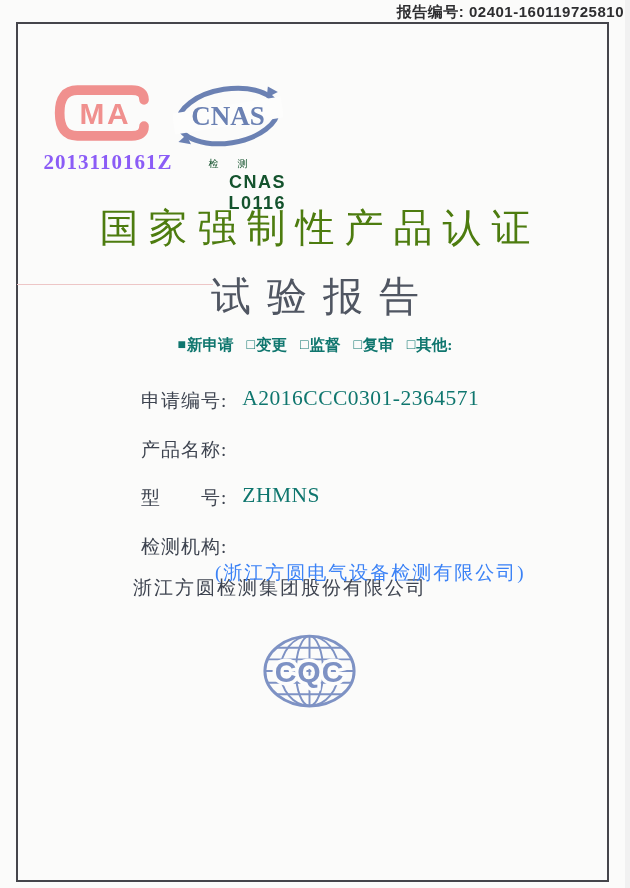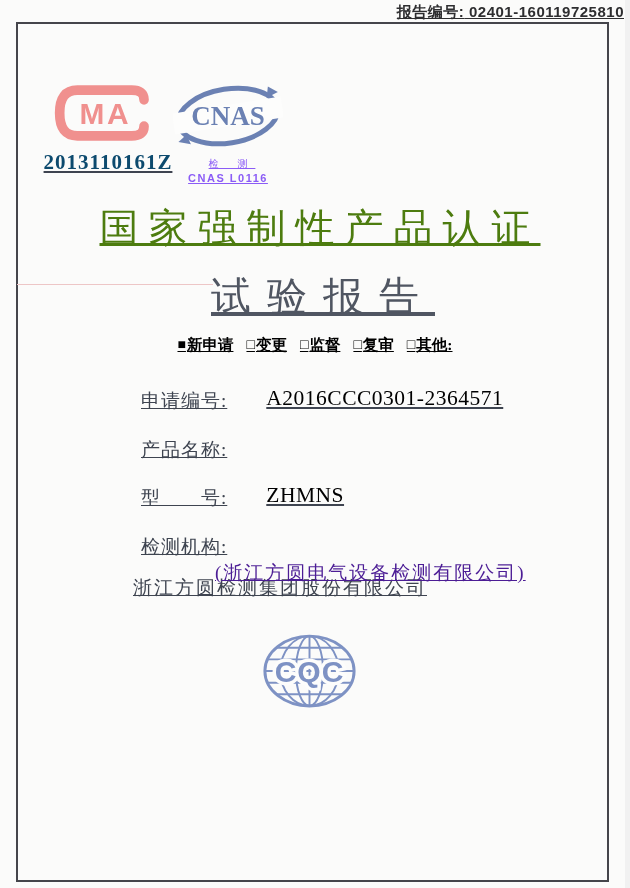--- a/index.html
+++ b/index.html
@@ -2,84 +2,84 @@
 <html><head>
 <meta charset="utf-8">
 <style>
   html,body{margin:0;padding:0;}
   body{
     width:630px;height:888px;position:relative;overflow:hidden;
     background:#fbfbfa;
     font-family:"Liberation Serif","DejaVu Serif",serif;
     color:#3e4450;
   }
-  .abs{position:absolute;text-decoration:underline;}
+  .abs{position:absolute;}
 
   
   .report-line{
     top:3px;right:6px;
     font-size:15px;color:#2e2e30;letter-spacing:.5px;
     font-family:"Liberation Sans","DejaVu Sans",sans-serif;
     font-weight:600;
   }
 
   
   .frame{
     left:16px;top:22px;width:589px;height:856px;
     border:2px solid #45454b;
     background:transparent;
   }
   .edge-shade{right:0;top:0;width:5px;height:888px;background:rgba(90,90,100,.06);}
 
   
   .cma-block{left:40px;top:84px;width:136px;text-align:center;}
   .cma-number{
-    margin-top:4px;font-size:21px;color:#0c4a6e;letter-spacing:1px;
+    margin-top:4px;font-size:21px;color:#8b5cf6;letter-spacing:1px;
     font-weight:600;
   }
 
   
-  .cnas-block{left:170px;top:80px;width:116px;text-align:center;color:#8b5cf6;}
+  .cnas-block{left:170px;top:80px;width:116px;text-align:center;color:#14532d;}
   .cnas-caption-cn{font-size:10px;letter-spacing:8px;padding-left:8px;margin-top:1px;
     font-family:"Liberation Sans","DejaVu Sans",sans-serif;}
-  .cnas-caption-en{font-size:11px;letter-spacing:1.5px;margin-top:1px;
-    font-family:"Liberation Sans","DejaVu Sans",sans-serif;font-weight:600;}
+  .cnas-caption-en{font-size:18px;letter-spacing:1.5px;margin-top:1px;
+    font-family:"Liberation Sans","DejaVu Sans",sans-serif;font-weight:600;text-align:right;}
 
   
   .title-1{
     left:0;top:201px;width:630px;text-align:center;
     font-size:39px;letter-spacing:10px;padding-left:10px;box-sizing:border-box;
     color:#4d7c0f;font-weight:500;
   }
   .title-2{
     left:0;top:269px;width:630px;text-align:center;
     font-size:40px;letter-spacing:16px;padding-left:16px;box-sizing:border-box;
     color:#505662;font-weight:500;
   }
   .pink-line{left:17px;top:284px;width:196px;height:1px;background:#edc6c6;}
 
   
   .checkbox-row{
     left:0;top:335px;width:630px;
     display:flex;justify-content:center;gap:13px;
-    font-size:15.5px;font-weight:700;color:#000000;
+    font-size:15.5px;font-weight:700;color:#0f766e;
   }
   .cb{white-space:nowrap;}
   .cb .glyph{font-size:14px;margin-right:1px;position:relative;top:-1px;}
 
   
   .field-row{left:133px;display:flex;gap:15px;white-space:nowrap;}
   .field-label{font-size:19px;color:#3e4450;letter-spacing:1px;margin-left:8px;}
   .field-value-cn{font-size:19px;color:#3e4450;letter-spacing:2px;}
-  .field-value-latin{font-size:21.5px;color:#000000;letter-spacing:.5px;position:relative;top:-2px;margin-left:24px;}
+  .field-value-latin{font-size:21.5px;color:#0f766e;letter-spacing:.5px;position:relative;top:-2px;}
   .row-1{top:388px;}
   .row-2{top:437px;flex-direction:column;}
   .row-3{top:485px;}
   .row-4{top:534px;flex-direction:column;}
-  .org-line2{left:215px;top:560px;font-size:19px;color:#4c1d95;letter-spacing:2px;white-space:nowrap;}
+  .org-line2{left:215px;top:560px;font-size:19px;color:#3b82f6;letter-spacing:2px;white-space:nowrap;}
 
   
   .cqc-block{left:261px;top:632px;width:100px;}
 </style>
 </head>
 <body>
 
 <div class="abs edge-shade"></div>
 
 <div class="abs report-line">

